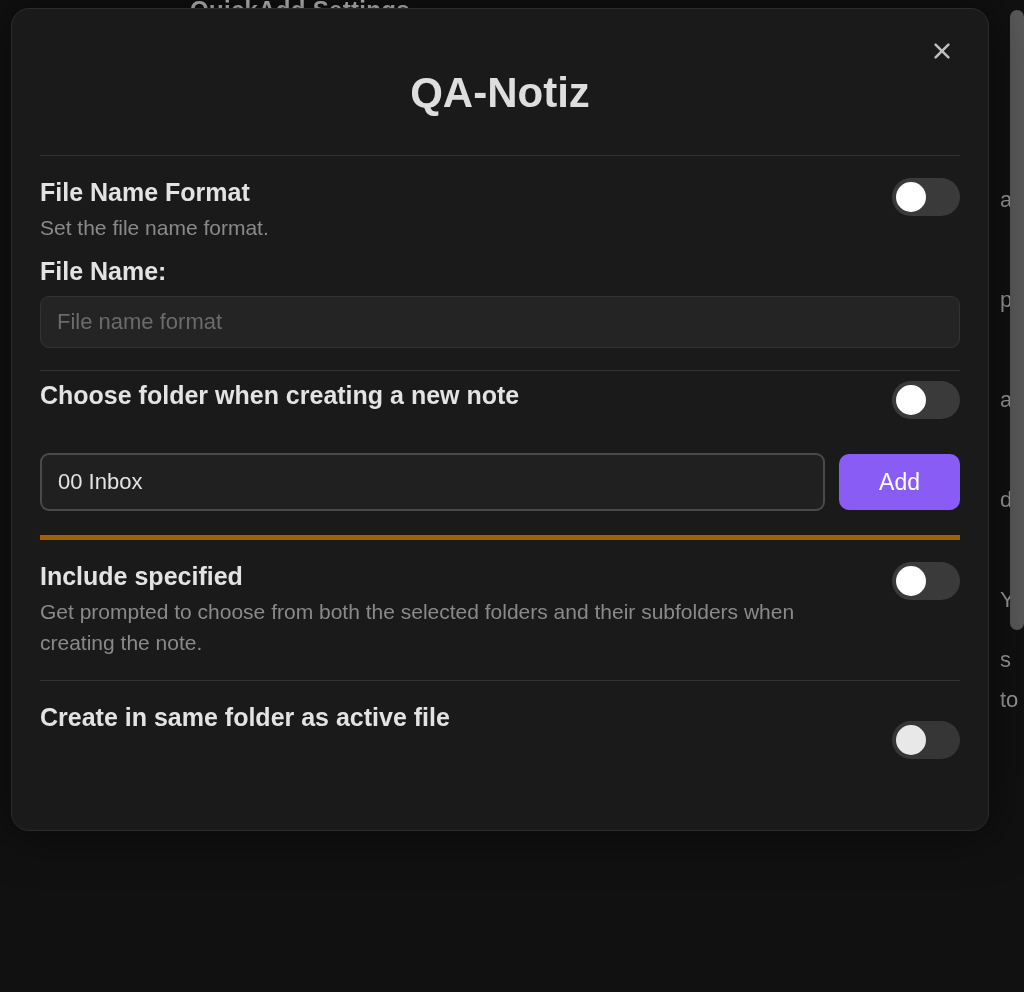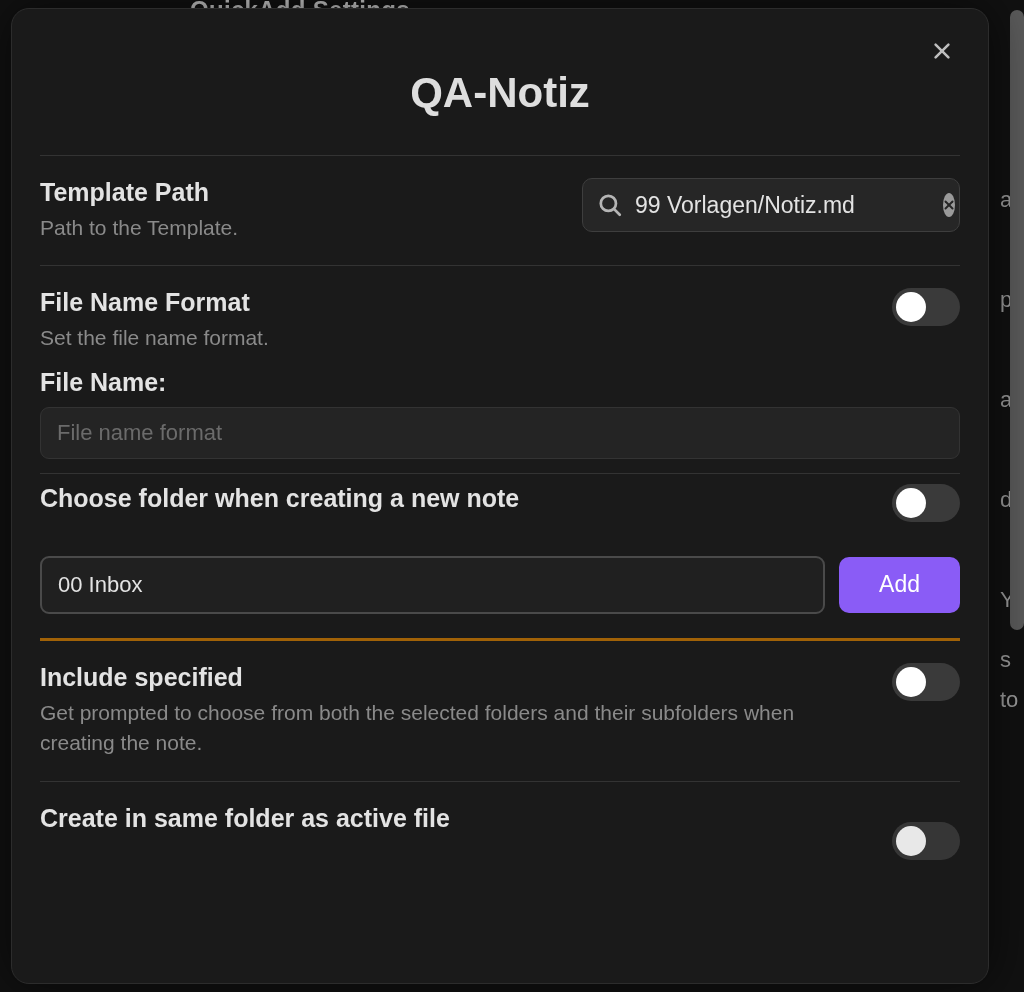--- a/index.html
+++ b/index.html
@@ -37,21 +37,21 @@
     position: absolute;
     right: 0; top: 10px;
     width: 14px; height: 620px;
     background: #5a5a5a;
     border-radius: 7px;
   }
   .modal {
     position: absolute;
     left: 11px; top: 8px;
     width: 978px;
-    height: 976px;
+    height: 823px;
     background: #1a1a1a;
     border: 1px solid #2c2c2c;
     border-radius: 18px;
     padding: 0 28px;
     box-shadow: 0 0 50px rgba(0,0,0,0.6);
     overflow: hidden;
   }
   .close-btn {
     position: absolute;
     top: 28px; right: 32px;
@@ -163,26 +163,26 @@
     background: #202020;
     border: 2px solid #4a4a4a;
   }
 
   .sublabel {
     font-size: 25px;
     font-weight: 600;
     color: #e3e3e3;
     margin-bottom: 10px;
   }
-  .field-block { padding: 6px 0 14px 0; border-bottom:1px solid #333;}
+  .field-block { padding: 6px 0 22px 0; border-bottom:1px solid #333;}
 
   .row {
     display:flex; gap:14px; align-items:center;
     padding: 20px 0 24px 0;
-    border-bottom: 3px solid #a16207;
+    border-bottom: 5px solid #a16207;
   }
   .add-btn {
     height: 56px;
     padding: 0 40px;
     background: #8a5cf6;
     border: none;
     border-radius: 10px;
     color: #fff;
     font-size: 23px;
     font-weight: 500;
@@ -211,43 +211,20 @@
 
   <div class="close-btn">
     <svg width="22" height="22" viewBox="0 0 24 24" fill="none" stroke="currentColor" stroke-width="2.8" stroke-linecap="round">
         <line x1="5" y1="5" x2="19" y2="19"></line>
         <line x1="19" y1="5" x2="5" y2="19"></line>
       </svg>
   </div>
 
   <div class="modal-title">QA-Notiz</div>
 
-  <div class="section">
-    <div class="label-col">
-      <div class="heading">Template Path</div>
-      <div class="desc">Path to the Template.</div>
-    </div>
-    <div class="control-col">
-      <div class="search-wrap">
-        <span class="icon-btn">
-          <svg width="26" height="26" viewBox="0 0 24 24" fill="none" stroke="currentColor" stroke-width="2.5" stroke-linecap="round">
-              <circle cx="10.5" cy="10.5" r="7"></circle>
-              <line x1="21" y1="21" x2="15.8" y2="15.8"></line>
-            </svg>
-        </span>
-        <input type="text" value="99 Vorlagen/Notiz.md" style="">
-        <span class="clear-circle">
-          <svg width="12" height="12" viewBox="0 0 24 24" fill="none" stroke="currentColor" stroke-width="4" stroke-linecap="round">
-              <line x1="5" y1="5" x2="19" y2="19"></line>
-              <line x1="19" y1="5" x2="5" y2="19"></line>
-            </svg>
-        </span>
-      </div>
-    </div>
-  </div>
 
   <div class="section noborder">
     <div class="label-col">
       <div class="heading">File Name Format</div>
       <div class="desc">Set the file name format.</div>
     </div>
     <div class="control-col">
       <div class="toggle">
           <div class="knob"></div>
         </div>

